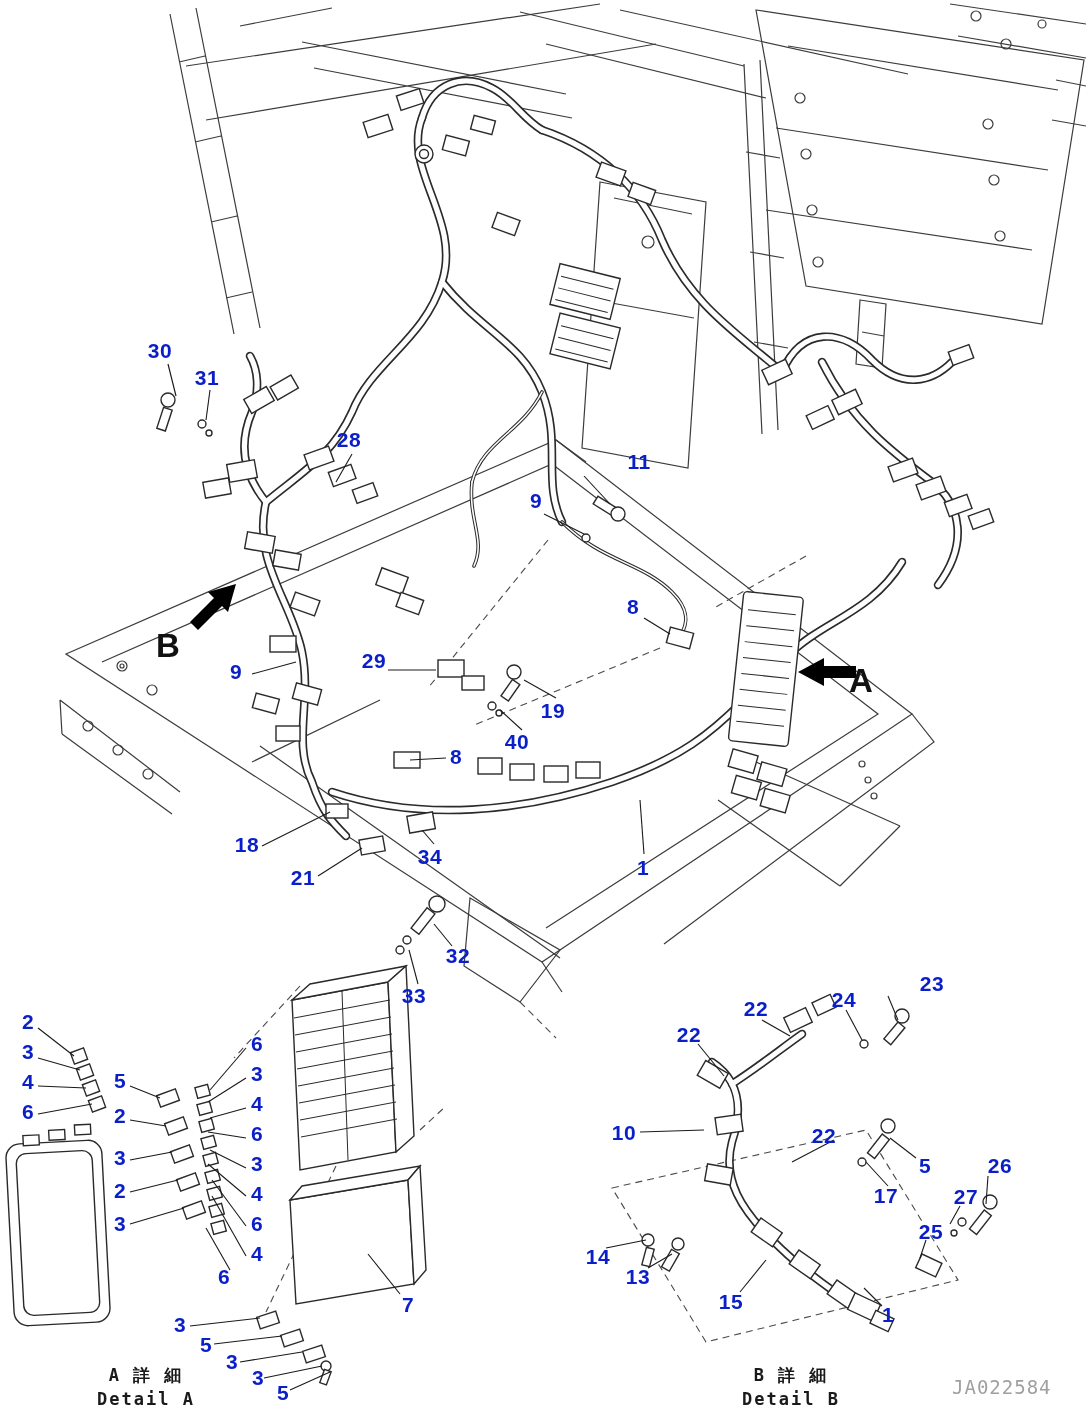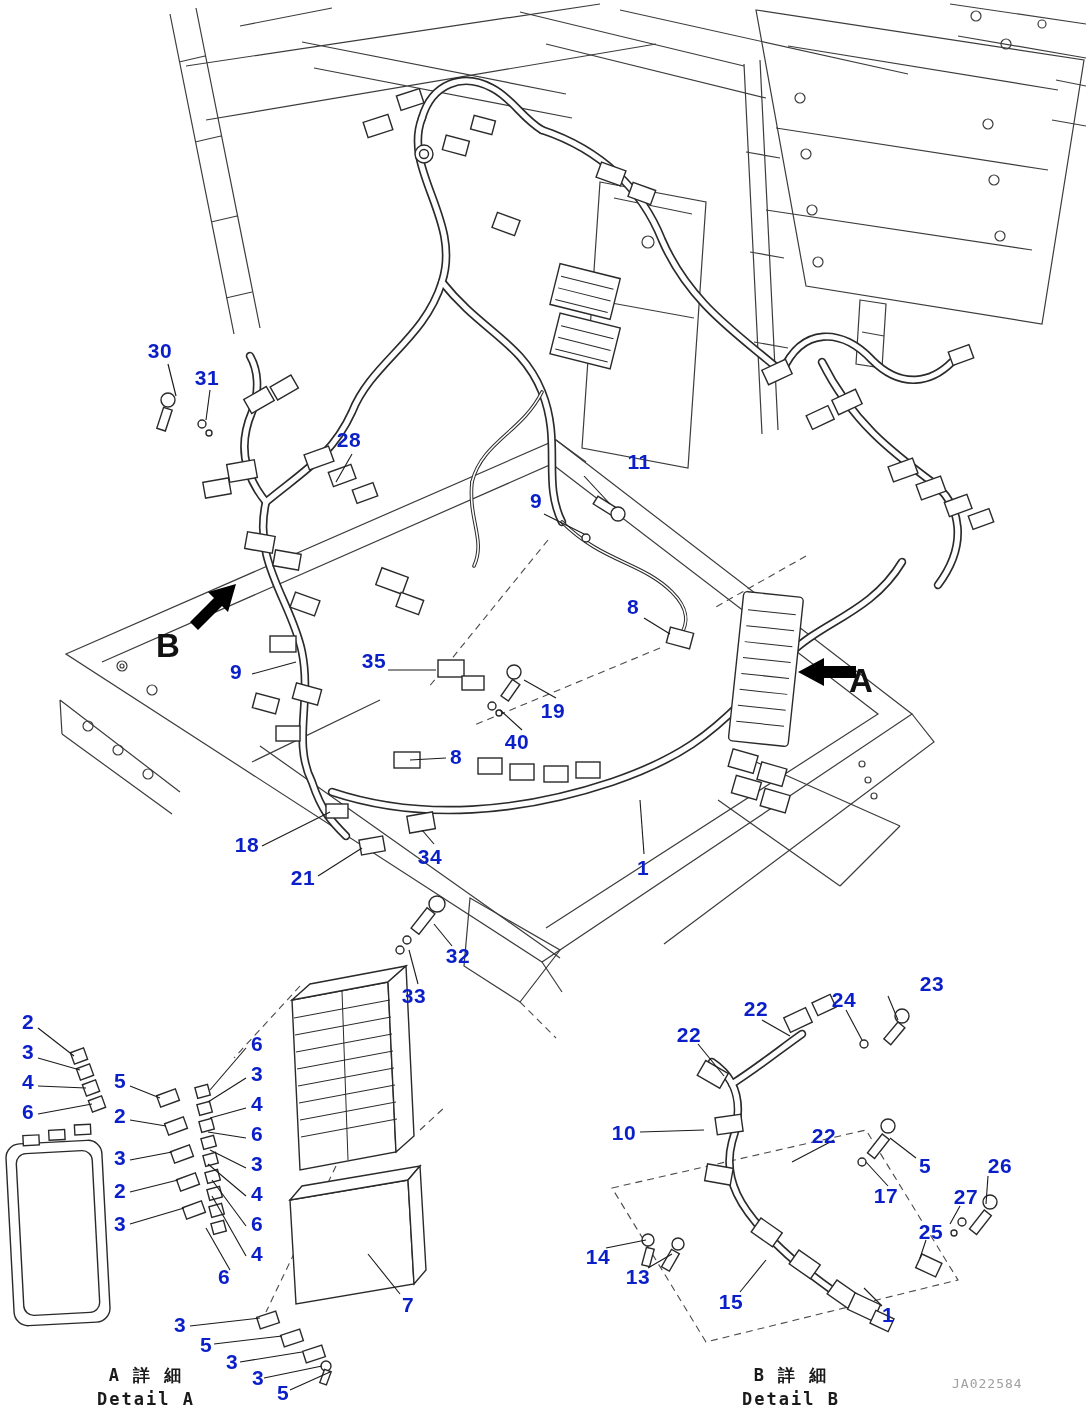--- a/index.html
+++ b/index.html
@@ -33,21 +33,21 @@
     color:#111;font-size:33px;font-weight:600;
   }
   .detail-title{
     position:absolute;transform:translateX(-50%);text-align:center;
     color:#1a1a1a;font-family:"DejaVu Sans Mono",monospace;
     font-size:17px;font-weight:bold;letter-spacing:2px;line-height:1.4;
     white-space:nowrap;
   }
   .drawing-number{
     position:absolute;color:#a0a0a0;
-    font-family:"DejaVu Sans Mono",monospace;font-size:13px;letter-spacing:1px;
+    font-family:"DejaVu Sans Mono",monospace;font-size:19px;letter-spacing:1px;
   }
 </style>
 </head>
 <body>
 
 <div class="page">
 
   <svg class="art" viewBox="0 0 1090 1426" xmlns="http://www.w3.org/2000/svg">
     <defs>
       <path id="h1" d="M422,118 C402,170 462,220 442,282 C424,340 372,362 352,412 C332,456 302,472 266,502"></path>
@@ -376,21 +376,21 @@
   </svg>
 
   <div id="callouts-main">
       <div class="callout" style="left: 160px; top: 351px;">30</div>
       <div class="callout" style="left: 207px; top: 378px;">31</div>
       <div class="callout" style="left: 349px; top: 440px;">28</div>
       <div class="callout" style="left: 610px; top: 462px; margin-left: 29px;">11</div>
       <div class="callout" style="left: 536px; top: 501px;">9</div>
       <div class="callout" style="left: 633px; top: 607px;">8</div>
       <div class="callout" style="left: 236px; top: 672px;">9</div>
-      <div class="callout" style="left: 374px; top: 661px;">35</div>
+      <div class="callout" style="left: 374px; top: 661px;">29</div>
       <div class="callout" style="left: 553px; top: 711px;">19</div>
       <div class="callout" style="left: 517px; top: 742px;">40</div>
       <div class="callout" style="left: 456px; top: 757px;">8</div>
       <div class="callout" style="left: 247px; top: 845px;">18</div>
       <div class="callout" style="left: 303px; top: 878px;">21</div>
       <div class="callout" style="left: 430px; top: 857px;">34</div>
       <div class="callout" style="left: 643px; top: 868px;">1</div>
       <div class="callout" style="left: 458px; top: 956px;">32</div>
       <div class="callout" style="left: 414px; top: 996px;">33</div>
     </div>

